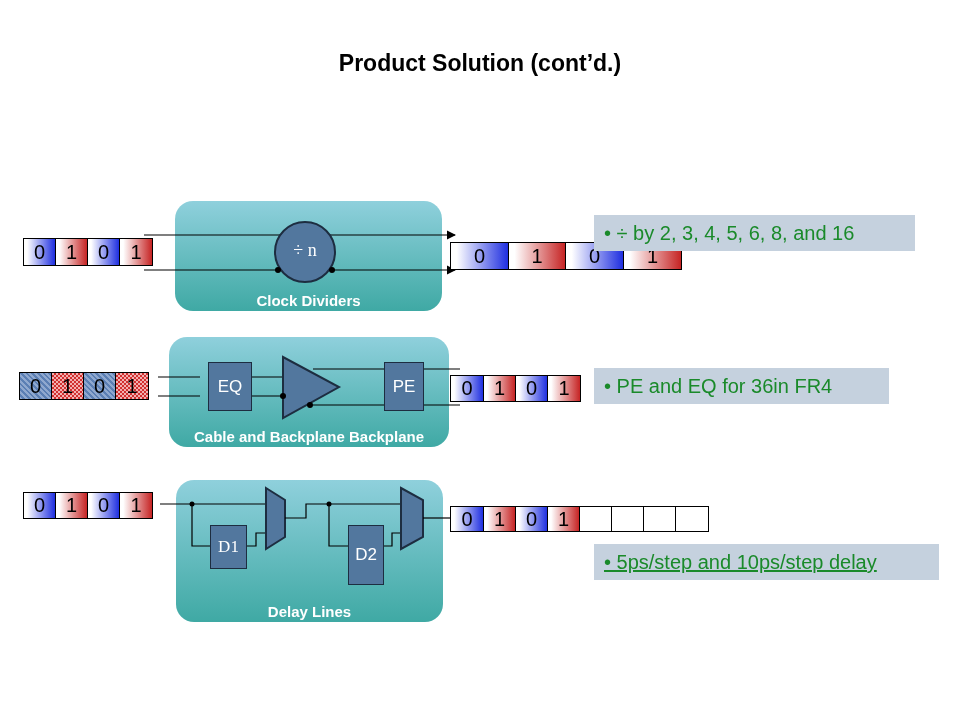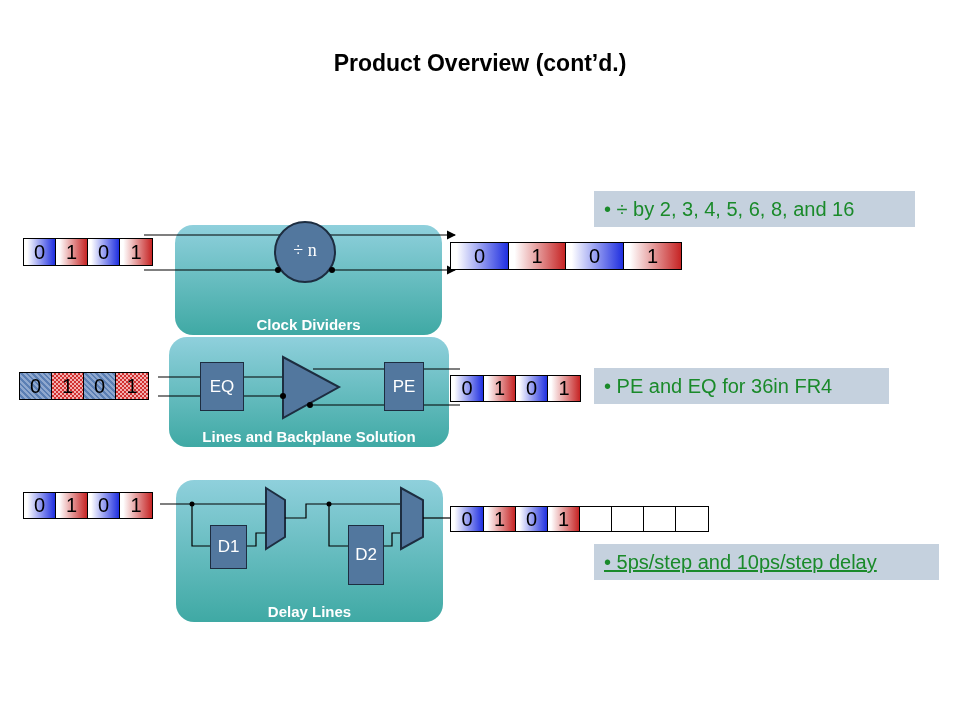--- a/index.html
+++ b/index.html
@@ -15,27 +15,27 @@
   .n0{background:repeating-linear-gradient(45deg,#8fa8cf 0 2px,#5b7fb4 2px 4px);}
   .n1{background:repeating-conic-gradient(#d23030 0 25%,#f2b0b0 0 50%) 0 0/4px 4px;}
   .empty{background:#fff;}
   .callout{position:absolute;background:#c5d1de;color:#1a8a2a;font-size:20px;padding:0 10px;height:36px;line-height:36px;white-space:nowrap;}
   svg{position:absolute;left:0;top:0;}
   .blk{position:absolute;background:#52779e;border:1.5px solid #1d2d40;color:#fff;font-size:17px;display:flex;align-items:center;justify-content:center;box-sizing:border-box;}
 </style>
 </head>
 <body>
 
-<div class="title">Product Overview (cont’d.)</div>
+<div class="title">Product Solution (cont’d.)</div>
 
-<div class="panel" style="left:175px;top:201px;width:267px;height:110px;margin-top:24px;">
+<div class="panel" style="left:175px;top:201px;width:267px;height:110px;">
   <div class="panel-label">Clock Dividers</div>
 </div>
 <div class="panel" style="left:169px;top:337px;width:280px;height:110px;">
-  <div class="panel-label">Lines and Backplane Solution</div>
+  <div class="panel-label">Cable and Backplane Backplane</div>
 </div>
 <div class="panel" style="left:176px;top:480px;width:267px;height:142px;">
   <div class="panel-label">Delay Lines</div>
 </div>
 
 <svg width="960" height="720">
   <defs>
     <marker id="arr" markerWidth="8" markerHeight="8" refX="7" refY="4" orient="auto">
       <path d="M0,0 L8,4 L0,8 Z" fill="#000"></path>
     </marker>
@@ -67,23 +67,23 @@
   <polyline points="285,518 306,518 306,504 400,504" fill="none" stroke="#000" stroke-width="1.2"></polyline>
   <circle cx="329" cy="504" r="2.5" fill="#000"></circle>
   <polyline points="329,504 329,546 348,546" fill="none" stroke="#000" stroke-width="1.2"></polyline>
   <polyline points="384,546 392,546 392,533 402,533" fill="none" stroke="#000" stroke-width="1.2"></polyline>
   <polygon points="401,488 423,500 423,537 401,549" fill="#52779e" stroke="#1d2d40" stroke-width="2"></polygon>
   <line x1="423" y1="518" x2="451" y2="518" stroke="#000" stroke-width="1.2"></line>
 </svg>
 
 <div style="position:absolute;left:275px;top:240px;width:60px;text-align:center;color:#fff;font-family:'Liberation Serif',serif;font-size:18px;">÷ n</div>
 
-<div class="blk" style="left:200px;top:362px;width:44px;height:49px;">EQ</div>
+<div class="blk" style="left:208px;top:362px;width:44px;height:49px;">EQ</div>
 <div class="blk" style="left:384px;top:362px;width:40px;height:49px;">PE</div>
-<div class="blk" style="left:210px;top:525px;width:37px;height:44px;">D1</div>
+<div class="blk" style="left:210px;top:525px;width:37px;height:44px;font-family:Liberation Serif, serif;">D1</div>
 <div class="blk" style="left:348px;top:525px;width:36px;height:60px;">D2</div>
 
 <div class="bits" style="left:23px;top:238px;height:26px;">
   <div class="bit b0" style="width:32px">0</div>
   <div class="bit b1" style="width:32px">1</div>
   <div class="bit b0" style="width:32px">0</div>
   <div class="bit b1" style="width:32px">1</div>
 </div>
 <div class="bits" style="left:450px;top:242px;height:26px;">
   <div class="bit b0" style="width:58px">0</div>
@@ -115,15 +115,15 @@
   <div class="bit b0" style="width:33px">0</div>
   <div class="bit b1" style="width:32px">1</div>
   <div class="bit b0" style="width:32px">0</div>
   <div class="bit b1" style="width:32px">1</div>
   <div class="bit empty" style="width:32px"></div>
   <div class="bit empty" style="width:32px"></div>
   <div class="bit empty" style="width:32px"></div>
   <div class="bit empty" style="width:32px"></div>
 </div>
 
-<div class="callout" style="left:594px;top:191px;width:301px;">• ÷ by 2, 3, 4, 5, 6, 8, and 16</div>
+<div class="callout" style="left:594px;top:215px;width:301px;">• ÷ by 2, 3, 4, 5, 6, 8, and 16</div>
 <div class="callout" style="left:594px;top:368px;width:275px;">• PE and EQ for 36in FR4</div>
 <div class="callout" style="left:594px;top:544px;width:325px;text-decoration:underline;">• 5ps/step and 10ps/step delay</div>
 
 </body></html>

